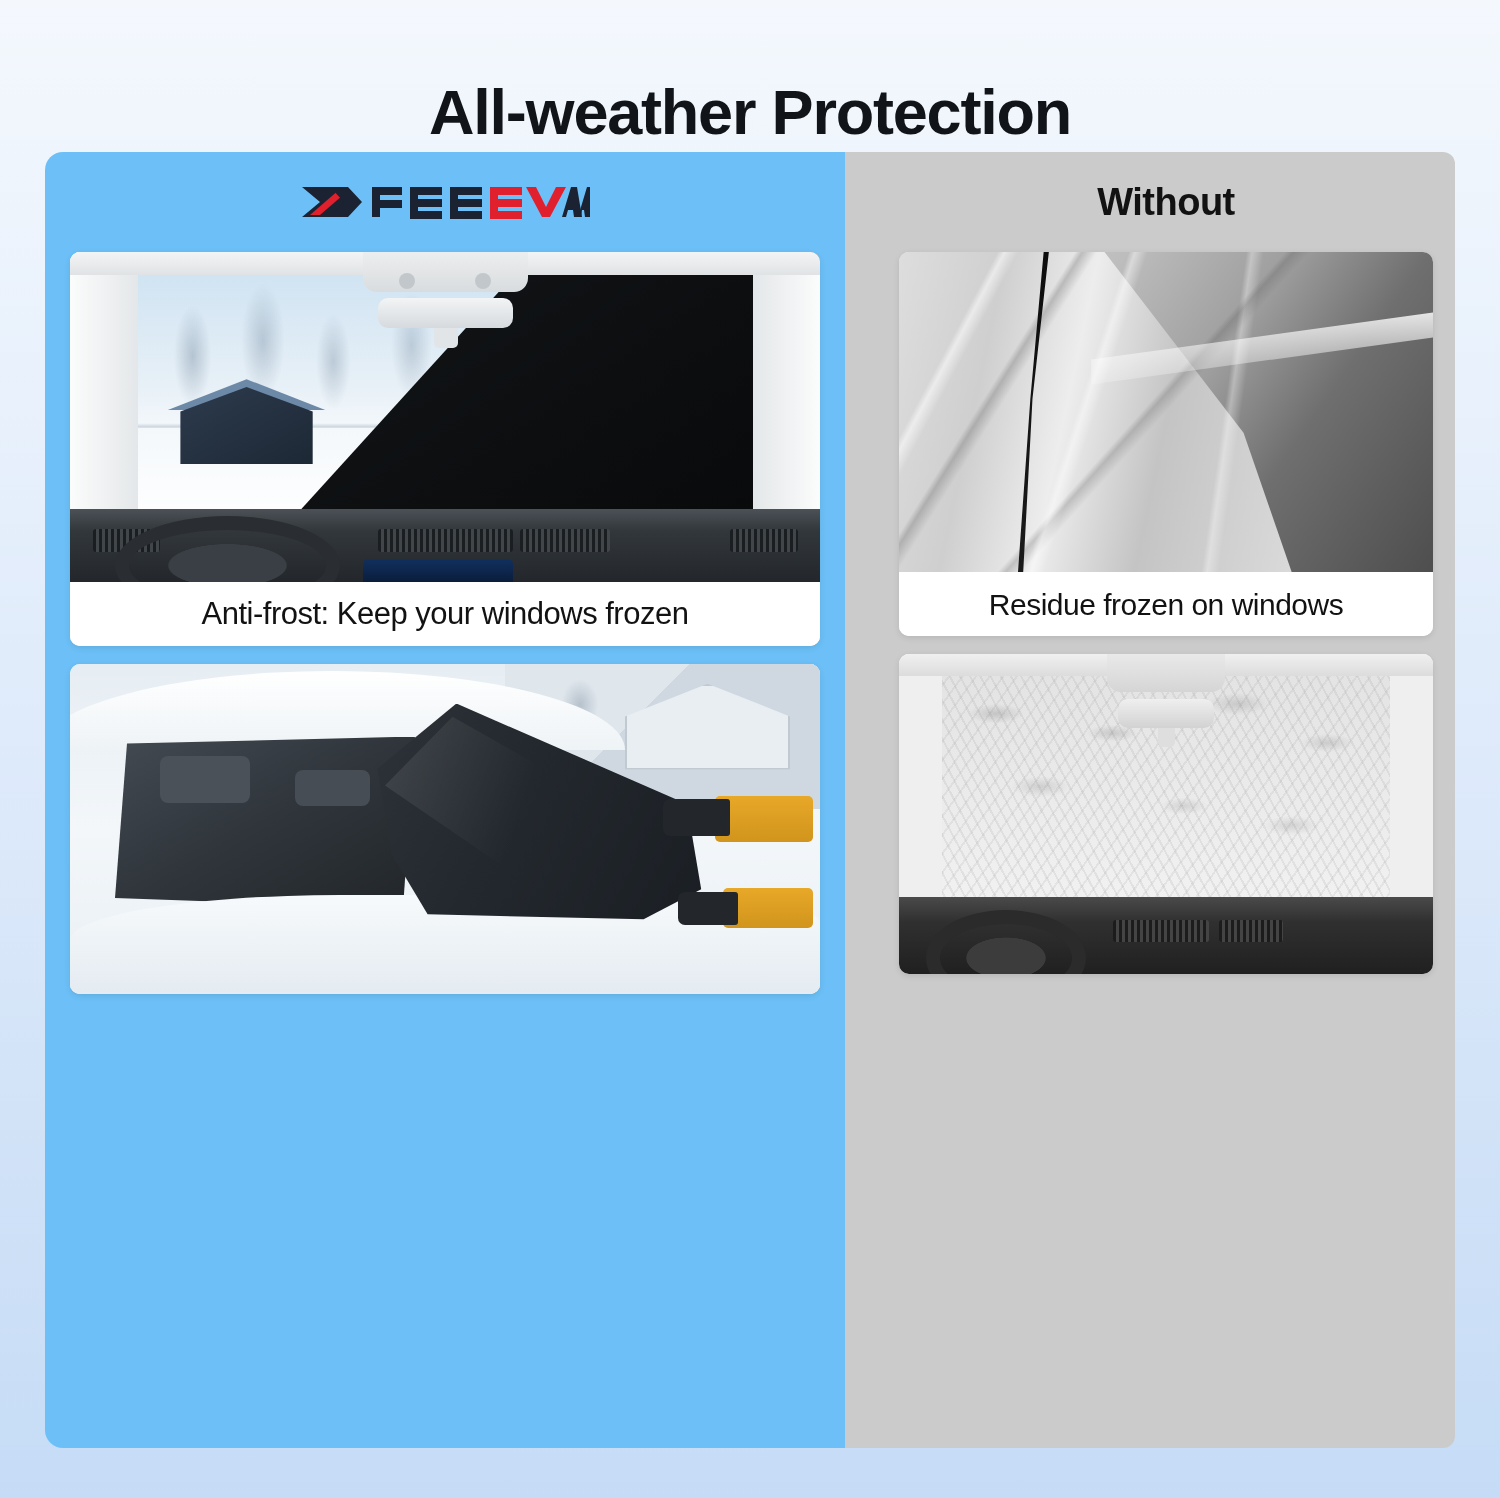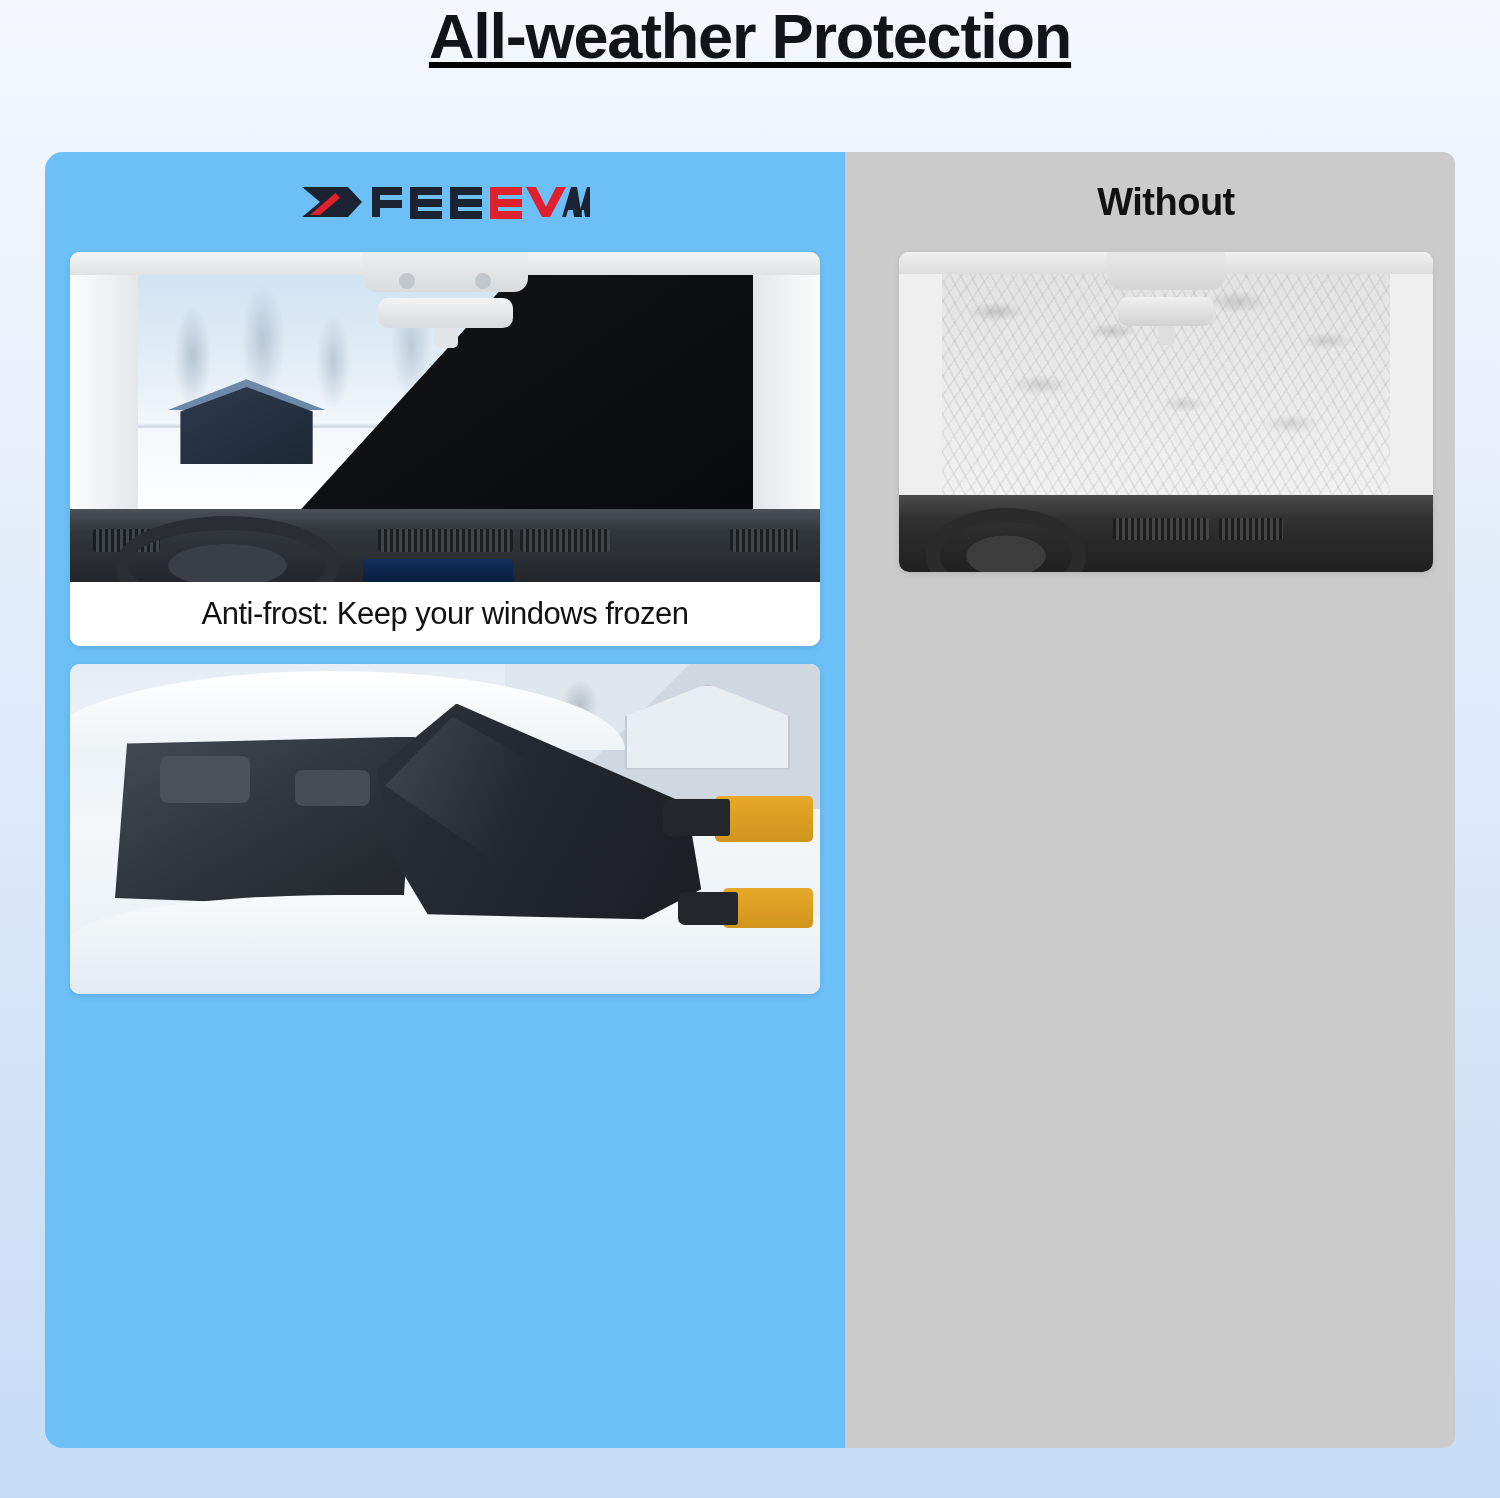--- a/index.html
+++ b/index.html
@@ -11,23 +11,22 @@
     background: linear-gradient(to bottom, #f4f8fd 0%, #eaf2fc 22%, #dce9fa 55%, #cfe1f7 80%, #c6dcf6 100%);
     overflow: hidden;
     position: relative;
   }
 
   
   .title-bar {
     width: 100%;
     height: 148px;
     display: flex;
-    align-items: flex-start;
+    align-items: flex-end;
     justify-content: center;
-    text-decoration: underline;
   }
   .title {
     font-size: 63px;
     font-weight: bold;
     color: #111418;
     letter-spacing: -1.2px;
     font-family: "Liberation Sans", sans-serif;
   }
 
   
@@ -579,20 +578,32 @@
   </div>
 
   <div class="panel panel-right">
 
     <div class="panel-head">
       <span class="without-label">Without</span>
     </div>
 
     <div class="cards-right">
 
+      <div class="card">
+        <div class="card-photo">
+          <div class="ph p4-bg"></div>
+          <div class="p4-tarp"></div>
+          <div class="p4-creases"></div>
+          <div class="p4-ridge"></div>
+          <div class="p4-blackline"></div>
+        </div>
+        <div class="card-caption">
+          <span>Residue frozen on windows</span>
+        </div>
+      </div>
 
       <div class="card">
         <div class="card-photo">
           <div class="ph p5-bg"></div>
           <div class="p5-frost"></div>
           <div class="p5-headliner"></div>
           <div class="p5-console"></div>
           <div class="p5-mirror"></div>
           <div class="p5-mirror-stem"></div>
           <div class="p5-dash"></div>

